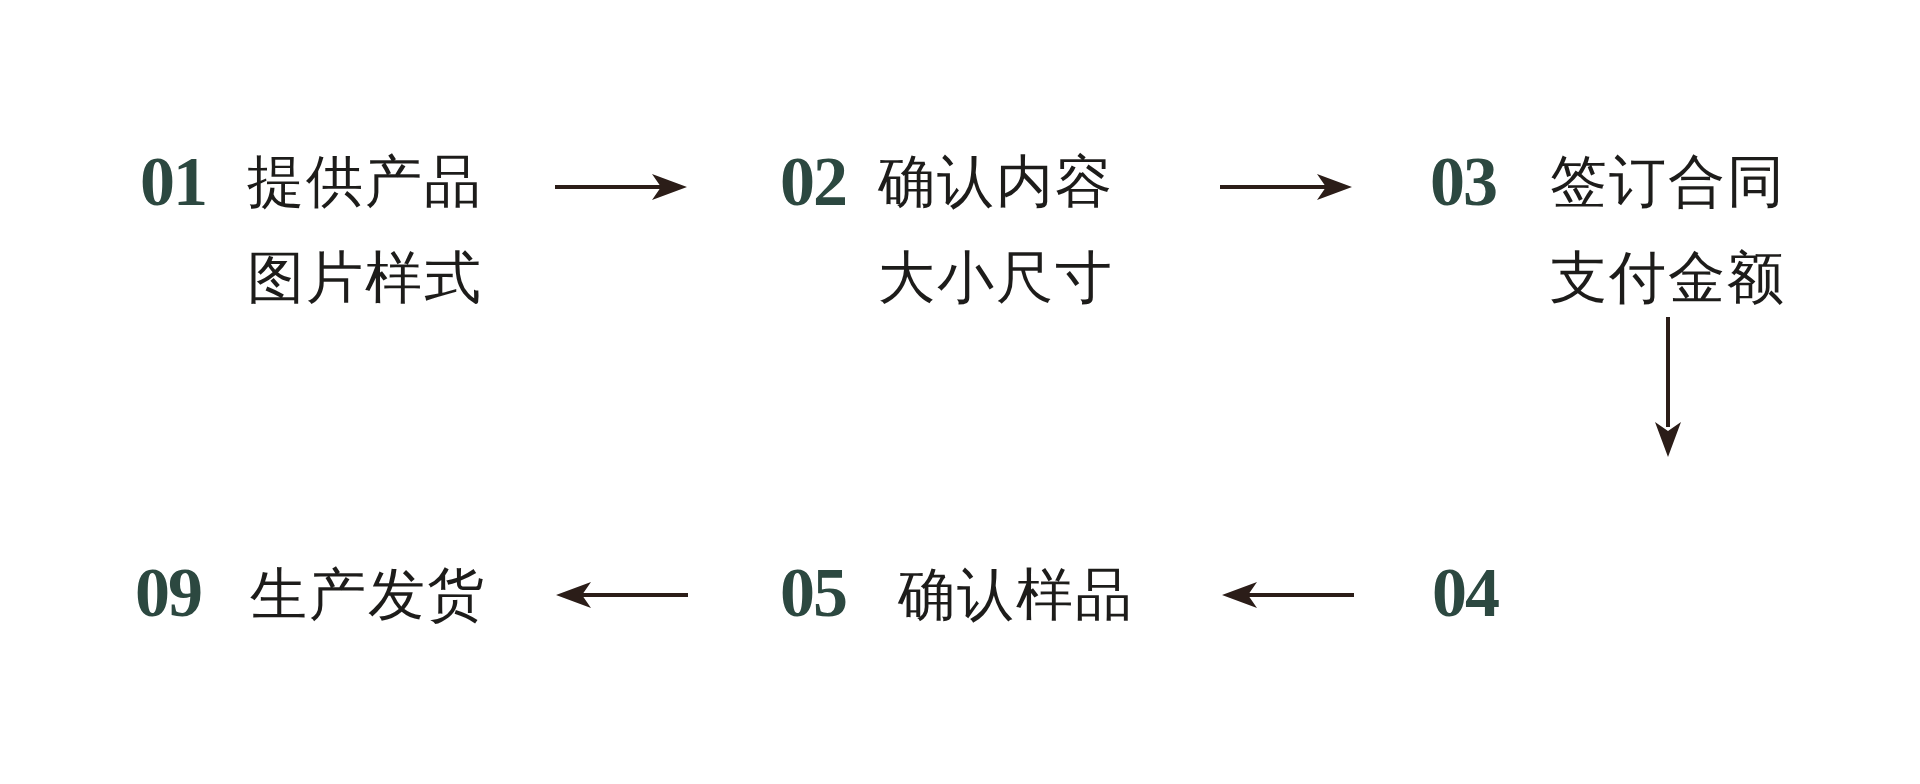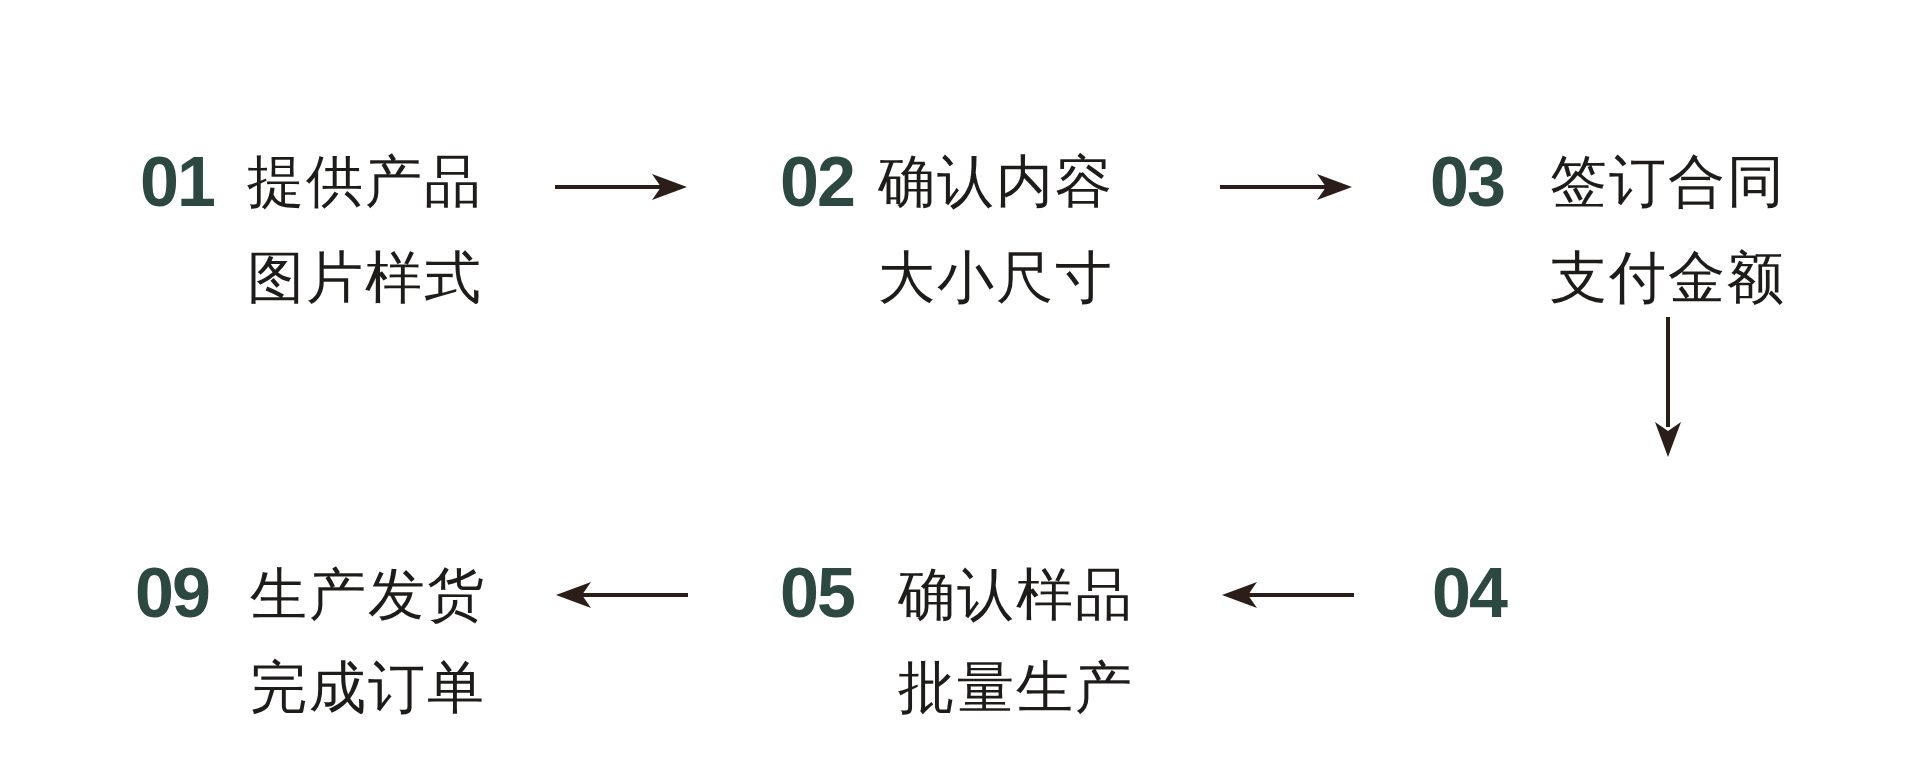--- a/index.html
+++ b/index.html
@@ -9,21 +9,21 @@
     --background:#ffffff;
   }
   *{margin:0;padding:0;box-sizing:border-box;}
   html,body{width:1920px;height:784px;}
   body{
     background:var(--background);
     font-family:"Liberation Sans","DejaVu Sans",sans-serif;
     position:relative;
     overflow:hidden;
   }
-  .canvas{position:absolute;inset:0;}
+  .canvas{position:absolute;inset:0;font-family:Liberation Serif, serif;}
   .step{position:absolute;}
   .step .num{
     position:absolute;
     left:0;top:50%;
     transform:translateY(-50%);
     font-size:70px;
     font-weight:700;
     letter-spacing:-2px;
     color:var(--number-green);
     line-height:1;
@@ -101,30 +101,28 @@
 
   <svg class="arrow" style="left:1222px;top:581px" width="132" height="28" viewBox="0 0 132 28">
     <line x1="26" y1="14" x2="132" y2="14" stroke="currentColor" stroke-width="4"></line>
     <polygon points="0,14 35,1 26,14 35,27" fill="currentColor"></polygon>
   </svg>
 
   <div class="step row2" style="left:780px;top:518px;--text-offset:118px;">
     <div class="num">05</div>
     <div class="text">
       <div class="line">确认样品</div>
-      <div class="line">批量生产</div>
     </div>
   </div>
 
   <svg class="arrow" style="left:556px;top:581px" width="132" height="28" viewBox="0 0 132 28">
     <line x1="26" y1="14" x2="132" y2="14" stroke="currentColor" stroke-width="4"></line>
     <polygon points="0,14 35,1 26,14 35,27" fill="currentColor"></polygon>
   </svg>
 
   <div class="step row2" style="left:135px;top:518px;--text-offset:115px;">
     <div class="num">09</div>
     <div class="text">
       <div class="line">生产发货</div>
-      <div class="line">完成订单</div>
     </div>
   </div>
 
 </div>
 
 </body></html>

